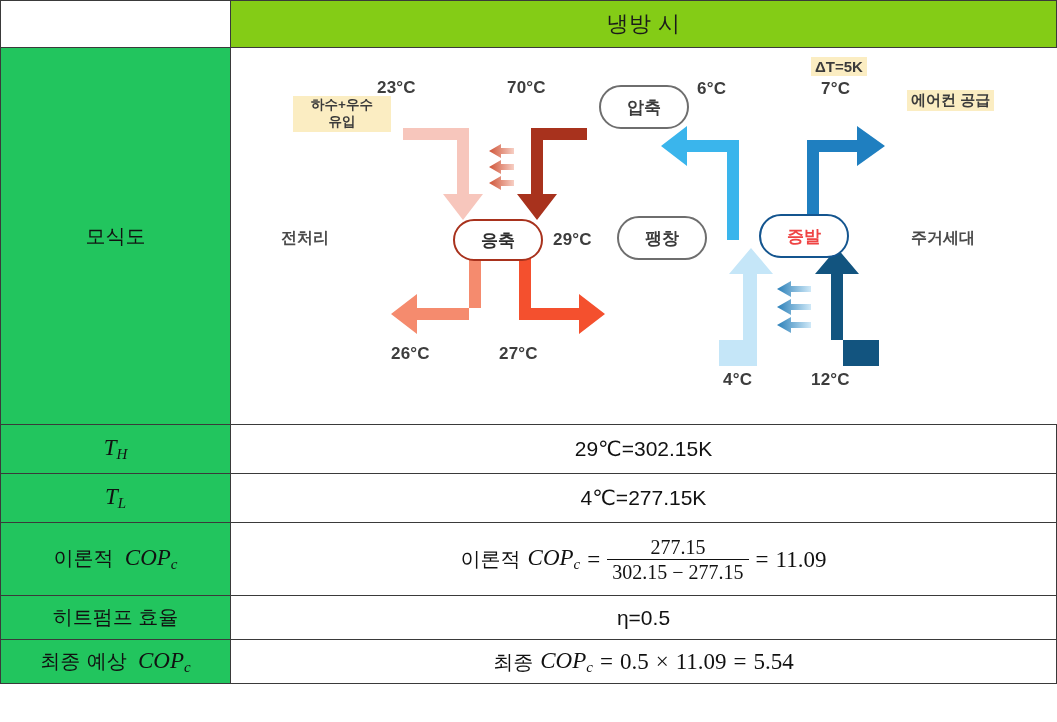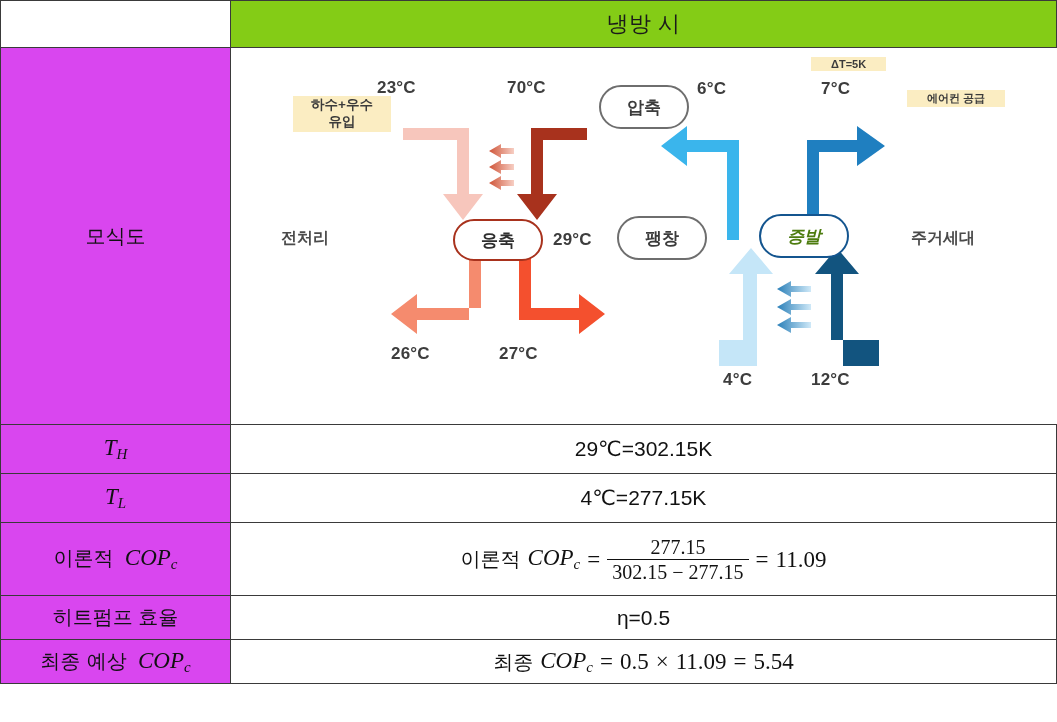--- a/index.html
+++ b/index.html
@@ -18,21 +18,21 @@
   }
   table.maintable td{
     border:1px solid #3a3a3a;
     padding:0;
     vertical-align:middle;
     text-align:center;
   }
   .col-label{width:230px;}
   .hdr-blank{height:46px;background:#ffffff;}
   .hdr-title{height:46px;background:#84cc16;font-size:22px;letter-spacing:.5px;color:#1a1a1a;}
-  .lbl-cell{background:#d946ef;font-size:20px;color:#111;}
+  .lbl-cell{background:#22c55e;font-size:20px;color:#111;}
   .val-cell{background:#ffffff;font-size:21px;color:#111;}
   .row-diagram .lbl-cell{height:376px;}
   .row-th .lbl-cell,.row-th .val-cell{height:48px;}
   .row-tl .lbl-cell,.row-tl .val-cell{height:48px;margin-left:40px;}
   .row-cop .lbl-cell,.row-cop .val-cell{height:72px;}
   .row-eta .lbl-cell,.row-eta .val-cell{height:43px;}
   .row-final .lbl-cell,.row-final .val-cell{height:43px;}
 
   
   .mathit{font-family:"Liberation Serif","DejaVu Serif",serif;font-style:italic;font-size:23px;}
@@ -46,26 +46,26 @@
         font-family:"Liberation Serif","DejaVu Serif",serif;font-style:normal;}
   .frac .num{font-size:20px;padding:0 5px 2px 5px;}
   .frac .den{font-size:20px;padding:2px 5px 0 5px;border-top:1.4px solid #111;}
 
   
   .diagram{position:relative;width:826px;height:376px;background:#fff;overflow:hidden;}
   .dtxt{position:absolute;white-space:nowrap;font-weight:bold;color:#3b3b3b;}
   .temp{font-size:17px;font-weight:bold;color:#3d3d3d;letter-spacing:.2px;}
   .unitname{font-size:16px;font-weight:bold;color:#4a4a4a;}
   .hl{background:#fbedc2;padding:1px 3px;font-size:13.5px;font-weight:bold;color:#3b3b3b;line-height:1.25;}
-  .hl2{background:#fbedc2;padding:1px 20px;font-size:11px;font-weight:bold;color:#3b3b3b;}
+  .hl2{background:#fbedc2;padding:1px 4px;font-size:15px;font-weight:bold;color:#3b3b3b;}
   .pill{position:absolute;display:flex;align-items:center;justify-content:center;
         border-radius:999px;background:#fff;font-size:17px;font-weight:bold;}
   .pill-gray{border:2.6px solid #6e6e6e;color:#3b3b3b;}
   .pill-red{border:2.8px solid #a8321d;color:#2f2f2f;}
-  .pill-blue{border:2.8px solid #14558f;color:#4d7c0f;font-style:italic;}
+  .pill-blue{border:2.8px solid #14558f;color:#ef4444;}
   .svgwrap{position:absolute;left:0;top:0;}
 </style>
 </head>
 <body>
 
 <div class="sheet">
 <table class="maintable">
   <colgroup>
         <col class="col-label">
         <col>

